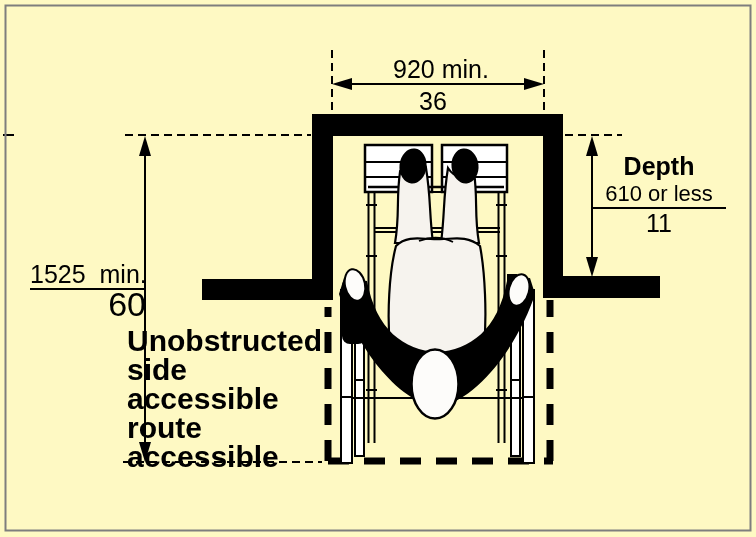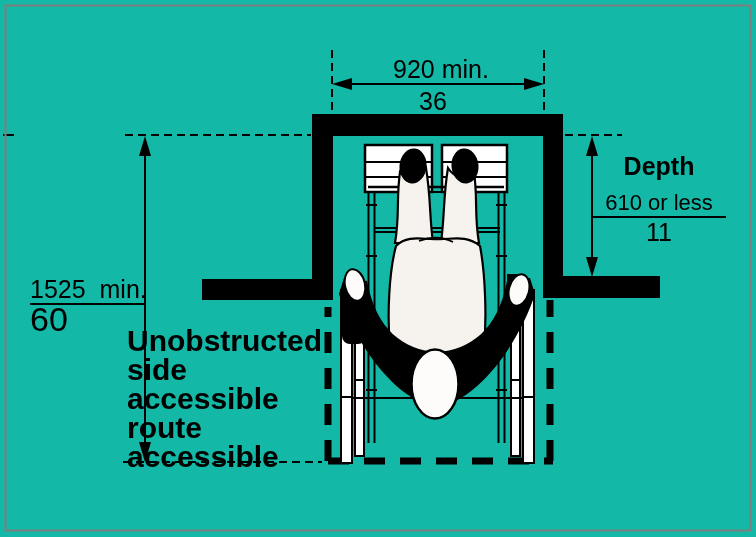--- a/index.html
+++ b/index.html
@@ -1,30 +1,30 @@
 <!DOCTYPE html>
 <html><head>
 <meta charset="utf-8">
 <style>
   html,body{margin:0;padding:0;background:#fff;}
   .stage{
-    position:relative;width:756px;height:537px;background:#14b8a6;overflow:hidden;
+    position:relative;width:756px;height:537px;background:#fef9c3;overflow:hidden;
     font-family:"Liberation Sans","DejaVu Sans",sans-serif;color:#000;
   }
   .stage svg{position:absolute;left:0;top:0;}
   .txt{position:absolute;line-height:1;white-space:nowrap;}
   .ctr{transform:translateX(-50%);}
   .dim{font-size:25px;}
   
-  .frac-left{position:absolute;left:30px;top:276px;width:116px;text-align:left;}
+  .frac-left{position:absolute;left:30px;top:261px;width:116px;text-align:right;}
   .frac-left .num{font-size:25px;line-height:27px;border-bottom:2px solid #000;white-space:pre;}
   .frac-left .den{font-size:34px;line-height:29px;}
   
   .frac-right{position:absolute;left:592px;top:153px;width:134px;text-align:center;}
-  .frac-right .hdr{font-size:25px;font-weight:bold;line-height:27px;margin-bottom:9px;}
+  .frac-right .hdr{font-size:25px;font-weight:bold;line-height:27px;}
   .frac-right .num{font-size:22px;line-height:27px;border-bottom:2px solid #000;}
   .frac-right .den{font-size:25px;line-height:29px;}
   
   .note{
     position:absolute;left:127px;top:326px;width:220px;text-align:left;
     font-size:30px;font-weight:bold;line-height:29px;
   }
 </style>
 </head>
 <body>

